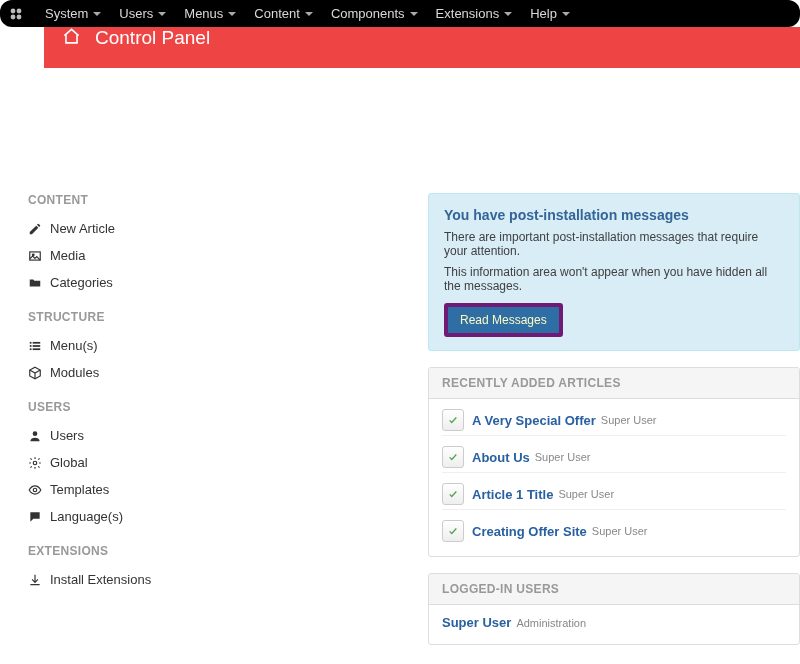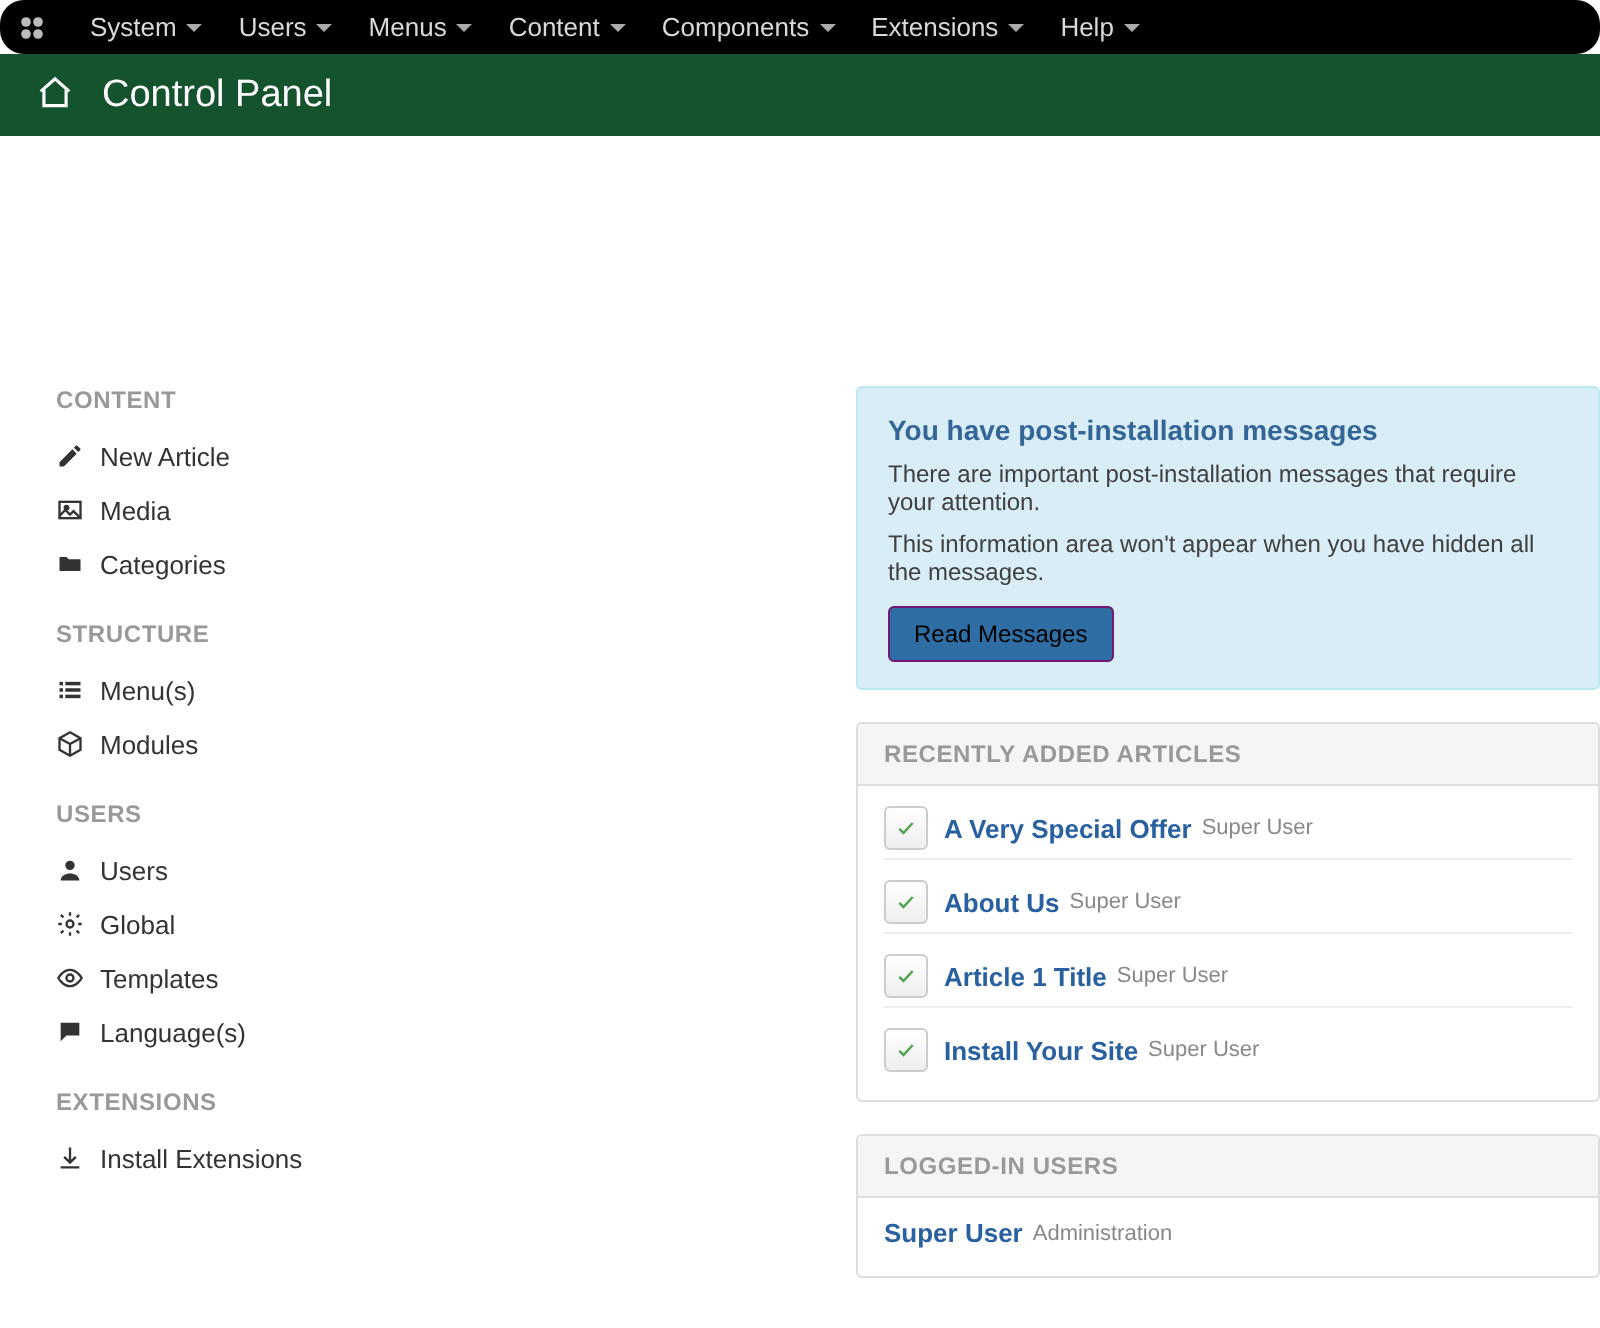--- a/index.html
+++ b/index.html
@@ -6,43 +6,43 @@
 body { font-family: "Helvetica Neue", Helvetica, Arial, sans-serif; font-size: 13px; color: #333; background: #fff; width: 800px; overflow: hidden; }
 
 
 .topnav { background: #000; height: 27px; display: flex; align-items: center; padding: 0 6px; border-radius: 12px; }
 .topnav .joomla-logo { width: 20px; height: 20px; margin-right: 10px; display: flex; align-items: center; justify-content: center; }
 .topnav .joomla-logo svg { width: 18px; height: 18px; }
 .topnav-item { color: #d9d9d9; font-size: 13px; padding: 0 9px; cursor: pointer; display: flex; align-items: center; height: 27px; }
 .topnav-item .caret { width: 0; height: 0; border-left: 4px solid transparent; border-right: 4px solid transparent; border-top: 4px solid #aaa; margin-left: 5px; }
 
 
-.subheader { background: #14532d; color: #fff; height: 41px; display: flex; align-items: center; padding: 0 18px; }
+.subheader { background: #ef4444; color: #fff; height: 41px; display: flex; padding: 0 18px; margin-left: 44px; }
 .subheader .home-icon { margin-right: 14px; }
 .subheader h1 { font-size: 19px; font-weight: normal; }
 
 
 .container { display: flex; padding: 125px 0 0 28px; }
 .sidebar { width: 400px; flex-shrink: 0; }
 .main { flex: 1; min-width: 0; }
 
 .section-heading { color: #999; font-weight: bold; font-size: 12px; letter-spacing: 0.3px; margin: 14px 0 8px 0; }
 .section-heading:first-child { margin-top: 0; }
 
-.quick-item { display: flex; align-items: flex-start; padding: 6px 0; cursor: pointer; color: #333; font-size: 13px; }
+.quick-item { display: flex; align-items: center; padding: 6px 0; cursor: pointer; color: #333; font-size: 13px; }
 .quick-item .qicon { width: 22px; display: inline-flex; align-items: center; justify-content: flex-start; color: #333; }
 .quick-item .qicon svg { width: 14px; height: 14px; }
 .quick-item .qlabel { }
 
 
 .panel { border: 1px solid #ddd; border-radius: 3px; margin-bottom: 16px; background: #fff; }
 .panel.info { background: #d9edf7; border-color: #bce8f1; padding: 13px 15px; }
 .panel.info .info-title { color: #346597; font-weight: bold; font-size: 14px; margin-bottom: 7px; }
 .panel.info .info-line { color: #404040; font-size: 12px; margin-bottom: 7px; }
-.btn-primary { background: #2f6ea4; color: #000000; border: 1px solid #701a75; padding: 6px 12px; border-radius: 3px; font-size: 12px; cursor: pointer; display: inline-block; margin-top: 3px; }
+.btn-primary { background: #2f6ea4; color: #fef9c3; border: 4px solid #701a75; padding: 6px 12px; border-radius: 3px; font-size: 12px; cursor: pointer; display: inline-block; margin-top: 3px; }
 
 .panel-heading { background: #f5f5f5; border-bottom: 1px solid #ddd; padding: 8px 13px; color: #999; font-weight: bold; font-size: 12px; letter-spacing: 0.3px; border-radius: 3px 3px 0 0; }
 .panel-body { padding: 0 13px 10px 13px; text-align: right; }
 .row-item { display: flex; align-items: center; padding: 10px 0 4px 0; border-top: 1px solid #eee; }
 .row-item:first-child { border-top: none; }
 .checkbtn { width: 22px; height: 22px; border: 1px solid #ccc; border-radius: 3px; background: linear-gradient(#fff, #eee); display: inline-flex; align-items: center; justify-content: center; margin-right: 8px; flex-shrink: 0; }
 .checkbtn svg { width: 10px; height: 10px; stroke: #51a351; stroke-width: 3; fill: none; }
 .alink { color: #2860a0; font-weight: bold; font-size: 13px; margin-right: 5px; cursor: pointer; }
 .meta { color: #888; font-size: 11px; }
 </style>
@@ -243,21 +243,21 @@
             </span>
           <span class="alink">Article 1 Title</span>
           <span class="meta">Super User</span>
         </div>
         <div class="row-item">
           <span class="checkbtn">
               <svg viewBox="0 0 24 24">
                 <polyline points="4,13 9,18 20,6"></polyline>
               </svg>
             </span>
-          <span class="alink">Install Your Site</span>
+          <span class="alink">Creating Offer Site</span>
           <span class="meta">Super User</span>
         </div>
       </div>
     </div>
 
     <div class="panel">
       <div class="panel-heading">LOGGED-IN USERS</div>
       <div class="panel-body">
         <div class="row-item">
           <span class="alink">Super User</span>

